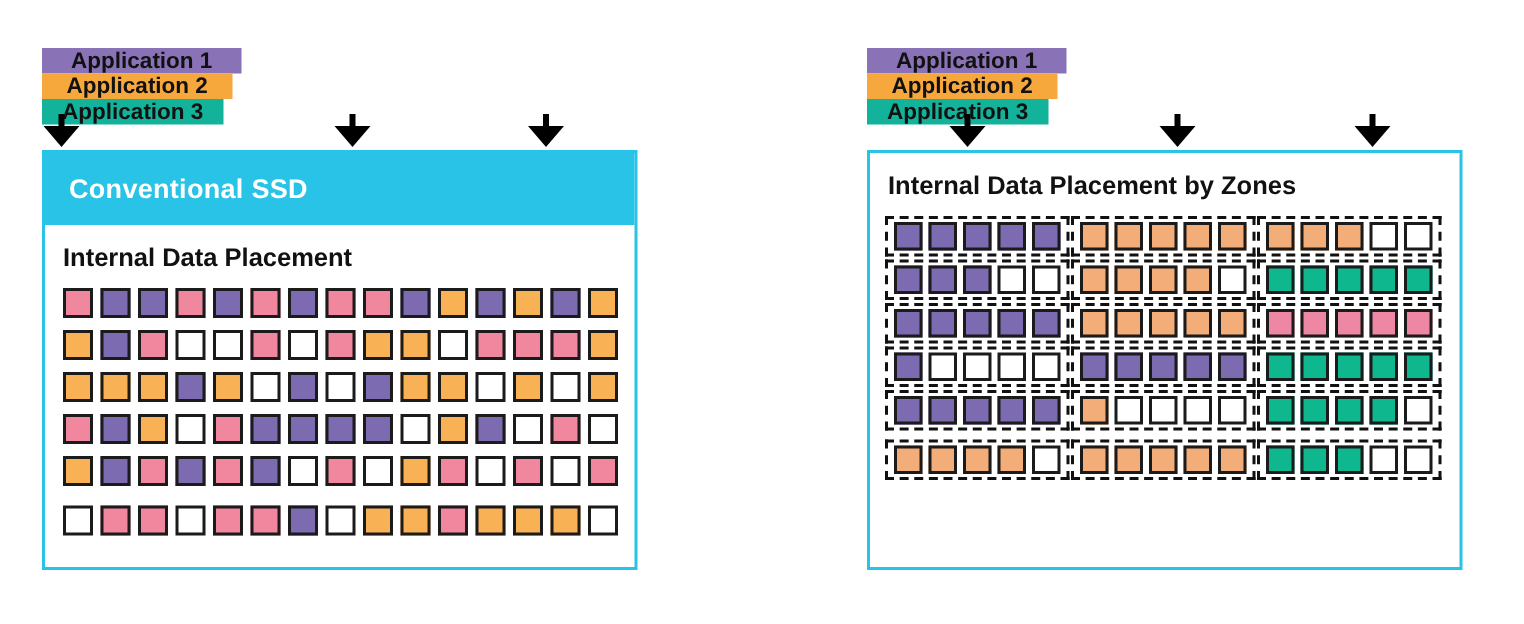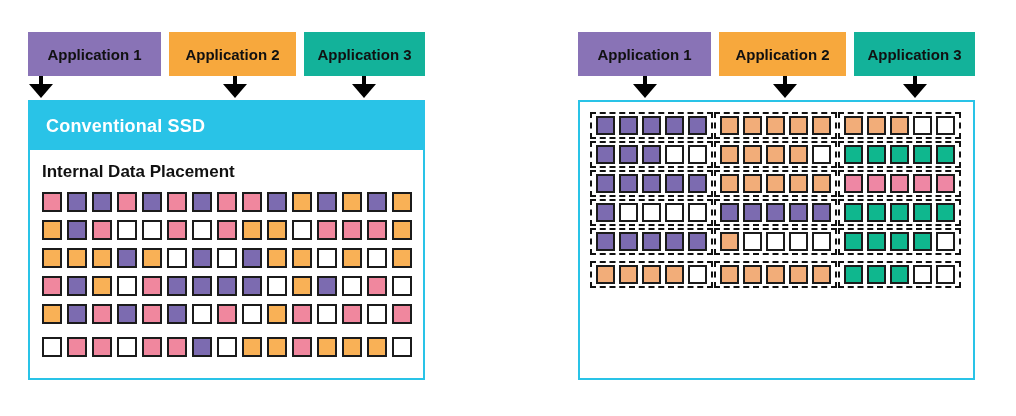--- a/index.html
+++ b/index.html
@@ -4,21 +4,21 @@
 <style>
   html,body{margin:0;padding:0;background:#ffffff;}
   .canvas{
     position:relative;width:1016px;height:416px;background:#ffffff;
     font-family:"Liberation Sans",sans-serif;color:#111;overflow:hidden;
   }
   .panel{position:absolute;top:32px;width:397px;}
   .panel-left{left:28px;}
   .panel-right{left:578px;}
 
-  .apps-row{display:flex;justify-content:space-between;height:44px;}
+  .apps-row{display:flex;justify-content:flex-start;height:44px;flex-direction:column;}
   .app-box{display:flex;align-items:center;justify-content:center;
     font-weight:bold;font-size:15px;color:#111;}
   .app-w1{width:133px;}
   .app-w2{width:127px;}
   .app-w3{width:121px;}
 
   .arrows{position:relative;height:24px;}
   .arrow{position:absolute;top:0;transform:translateX(-50%);
     display:flex;flex-direction:column;align-items:center;}
   .arrow .stem{width:4px;height:8px;background:#000;}
@@ -212,20 +212,21 @@
           <div class="head"></div>
         </div>
       <div class="arrow" style="left:337px">
           <div class="stem"></div>
           <div class="head"></div>
         </div>
     </div>
 
     <div class="ssd-box">
       <div class="ssd-body">
+        <div class="body-title">Internal Data Placement by Zones</div>
         <div class="zoned-grid" id="grid-right">
             <div class="zrow">
               <div class="zone">
                 <div class="sq" style="background: rgb(124, 107, 176);"></div>
                 <div class="sq" style="background: rgb(124, 107, 176);"></div>
                 <div class="sq" style="background: rgb(124, 107, 176);"></div>
                 <div class="sq" style="background: rgb(124, 107, 176);"></div>
                 <div class="sq" style="background: rgb(124, 107, 176);"></div>
               </div>
               <div class="zone">

